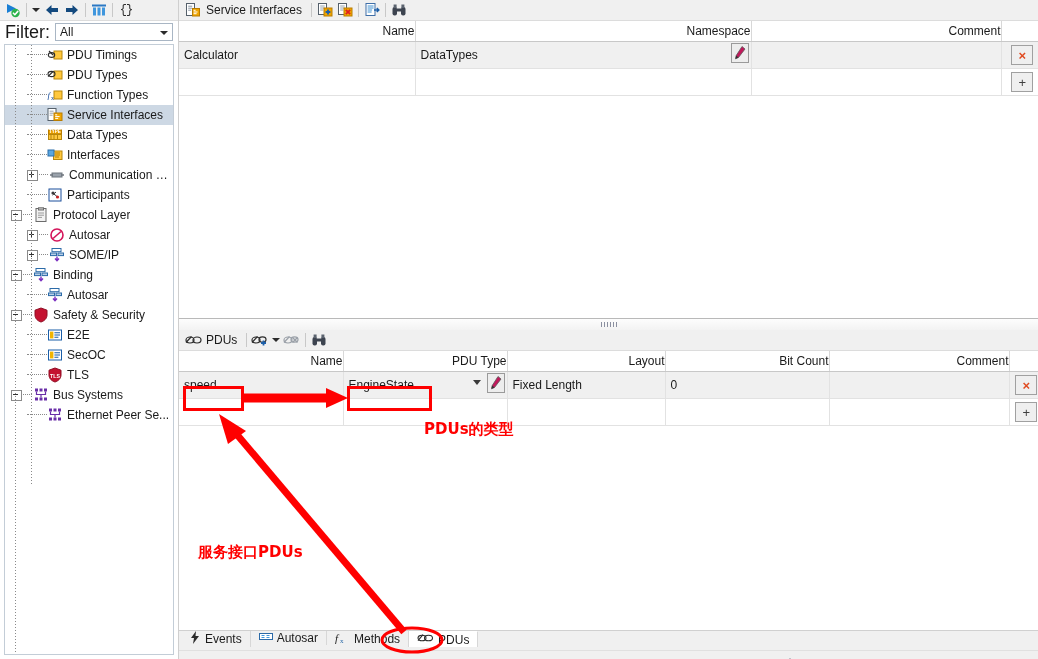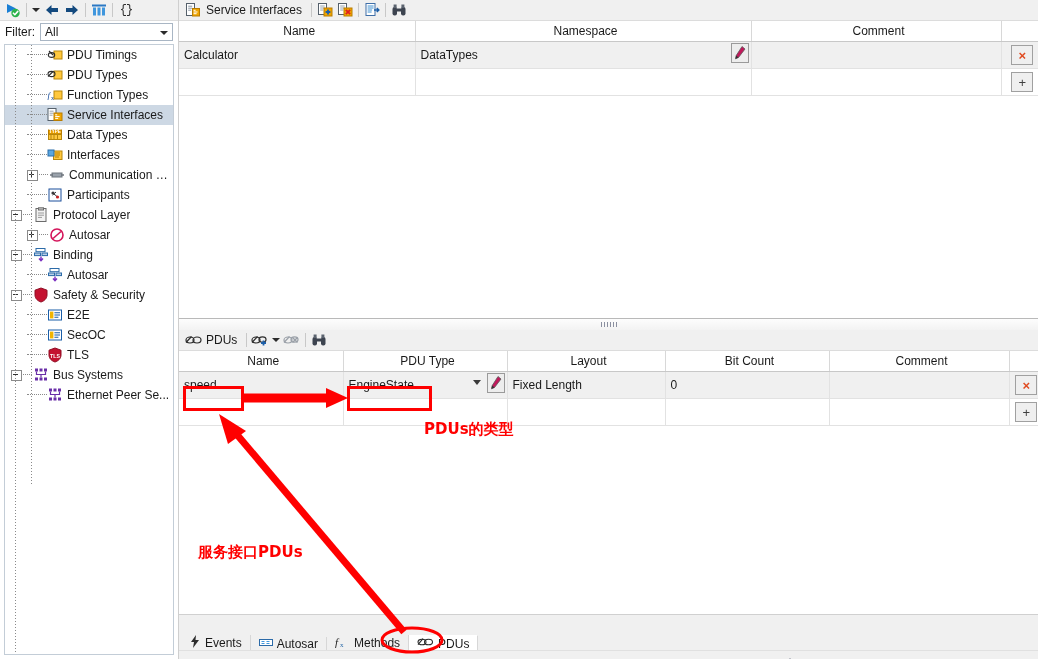--- a/index.html
+++ b/index.html
@@ -29,21 +29,21 @@
   .tb-caret i{
     width:0;height:0;border-left:4px solid transparent;border-right:4px solid transparent;
     border-top:4px solid #2b2b2b;display:block;
   }
   .braces{font-family:"Liberation Mono","DejaVu Sans Mono",monospace;font-size:12px;color:#2b2b2b;letter-spacing:-1px;}
 
   .filter-row{
     height:22px;display:flex;align-items:center;padding:0 5px;
     background:#ffffff;box-sizing:border-box;
   }
-  .filter-label{font-size:12px;color:#1a1a1a;margin-right:5px;}
+  .filter-label{font-size:18px;color:#1a1a1a;margin-right:5px;}
   .filter-combo{
     flex:1;height:18px;border:1px solid #a9b6c4;background:#ffffff;
     display:flex;align-items:center;box-sizing:border-box;position:relative;
   }
   .filter-combo span{font-size:12px;padding-left:4px;color:#1a1a1a;}
   .filter-combo .arrow{
     position:absolute;right:4px;top:7px;
     width:0;height:0;border-left:4px solid transparent;border-right:4px solid transparent;
     border-top:4px solid #2b2b2b;
   }
@@ -82,21 +82,21 @@
   .panel-toolbar{
     height:21px;background:#f0f0f0;border-bottom:1px solid #dcdcdc;
     display:flex;align-items:center;padding:0 4px;box-sizing:border-box;
   }
   .panel-title{font-size:12px;color:#1a1a1a;margin:0 6px 0 3px;}
 
   
   .tbl{width:100%;border-collapse:collapse;table-layout:fixed;}
   .tbl th{
     background:#ffffff;border-bottom:1px solid #c8c8c8;border-right:1px solid #d8d8d8;
-    font-weight:normal;font-size:12px;text-align:center;padding:3px 0 3px 5px;height:17px;
+    font-weight:normal;font-size:12px;text-align:right;padding:3px 0 3px 5px;height:17px;
     color:#1a1a1a;box-sizing:border-box;
   }
   .tbl td{
     border-bottom:1px solid #e2e2e2;border-right:1px solid #e2e2e2;
     font-size:12px;padding:3px 0 3px 5px;height:22px;box-sizing:border-box;color:#1a1a1a;
     overflow:hidden;white-space:nowrap;
   }
   tr.datarow td{background:#f0f0f0;}
   tr.emptyrow td{background:#ffffff;}
   .nb{border-right:none !important;}
@@ -124,23 +124,23 @@
     background:linear-gradient(to bottom,#fdfdfd,#f2f2f2);
     border-top:1px solid #b9b9b9;border-bottom:1px solid #d5d5d5;
   }
   .grip{position:absolute;left:50%;top:3px;transform:translateX(-50%);display:flex;gap:2px;}
   .grip i{width:1px;height:5px;background:#8b90a0;display:block;}
 
   .lower{position:absolute;left:0;top:330px;right:0;bottom:0;background:#fff;}
   .lower-body{position:absolute;left:0;top:21px;right:0;bottom:29px;overflow:hidden;}
 
   .tabstrip{
-    position:absolute;left:0;right:0;bottom:8px;height:37px;
+    position:absolute;left:0;right:0;bottom:8px;height:21px;
     background:#f0f0f0;border-top:1px solid #d0d0d0;
-    display:flex;align-items:flex-end;padding-left:2px;box-sizing:border-box;
+    display:flex;align-items:flex-start;padding-left:2px;box-sizing:border-box;
   }
   .tab{
     display:flex;align-items:center;gap:4px;padding:0 8px;font-size:12px;color:#1a1a1a;
     border-right:1px solid #d7d7d7;cursor:default;box-sizing:border-box;
   }
   .tab.active{background:#ffffff;border-top:1px solid #ffffff;}
   .hscroll{
     position:absolute;left:0;right:0;bottom:0;height:8px;background:#f0f0f0;border-top:1px solid #e0e0e0;
   }
   .scroll-thumb{position:absolute;left:606px;top:1px;width:10px;height:5px;}
@@ -321,20 +321,34 @@
           <span style="display:inline-block;width:22px;flex:0 0 auto"></span>
           <span class="exp plus"></span>
           <span class="dots"></span>
           <span class="ic">
             <svg width="16" height="16" viewBox="0 0 16 16">
               <circle cx="8" cy="8" r="6" fill="none" stroke="#d4145a" stroke-width="1.6"></circle>
               <path d="M4 11.5 L12 4.5" stroke="#d4145a" stroke-width="1.6"></path>
             </svg>
           </span>
           <span class="lbl">Autosar</span>
+        </div>
+        <div class="node">
+          <span style="display:inline-block;width:22px;flex:0 0 auto"></span>
+          <span class="exp plus"></span>
+          <span class="dots"></span>
+          <span class="ic">
+            <svg width="16" height="16" viewBox="0 0 16 16">
+              <rect x="3" y="1.5" width="9" height="3.2" fill="#fff" stroke="#2b6aa8"></rect>
+              <rect x="1.5" y="6" width="6" height="2.6" fill="#b9cfe6" stroke="#2b6aa8"></rect>
+              <rect x="9" y="6" width="5.5" height="2.6" fill="#b9cfe6" stroke="#2b6aa8"></rect>
+              <path d="M8 9.5v3.5M6 11.5l2 2.2 2-2.2" fill="none" stroke="#7a2fbf" stroke-width="1.4"></path>
+            </svg>
+          </span>
+          <span class="lbl">SOME/IP</span>
         </div>
         <div class="node">
           <span style="display:inline-block;width:6px;flex:0 0 auto"></span>
           <span class="exp"></span>
           <span class="dots"></span>
           <span class="ic">
             <svg width="16" height="16" viewBox="0 0 16 16">
               <rect x="3" y="1.5" width="9" height="3.2" fill="#fff" stroke="#2b6aa8"></rect>
               <rect x="1.5" y="6" width="6" height="2.6" fill="#b9cfe6" stroke="#2b6aa8"></rect>
               <rect x="9" y="6" width="5.5" height="2.6" fill="#b9cfe6" stroke="#2b6aa8"></rect>

